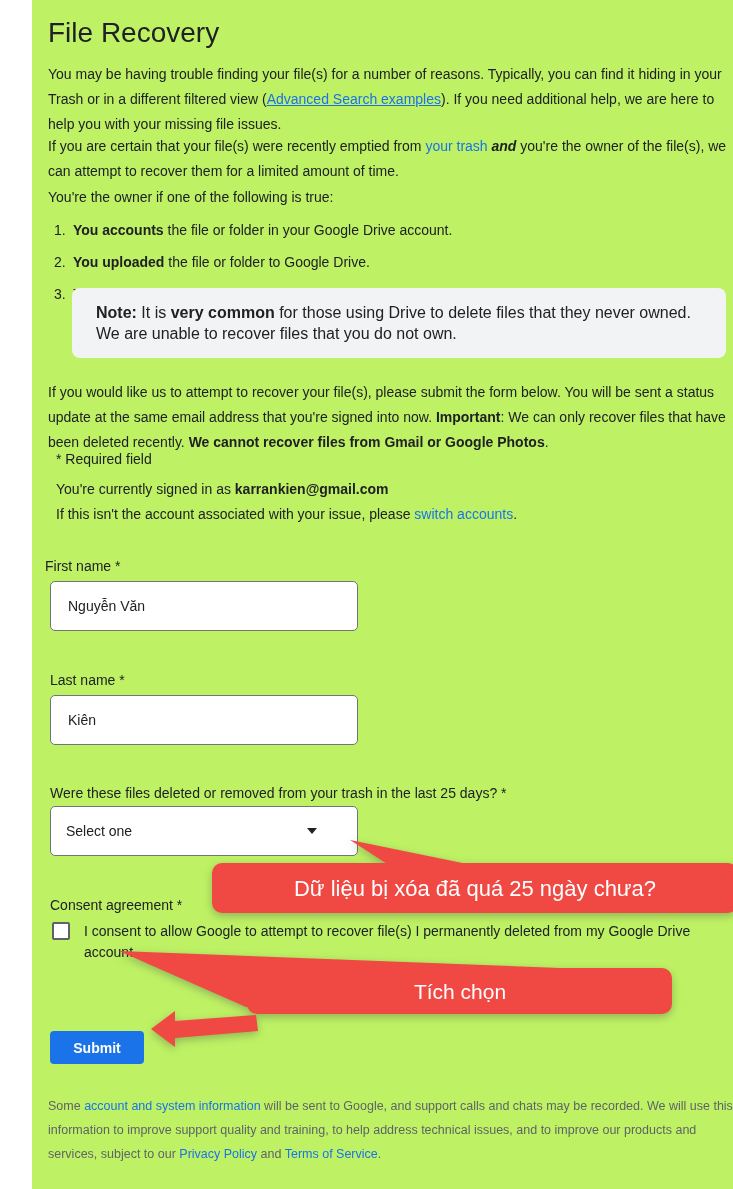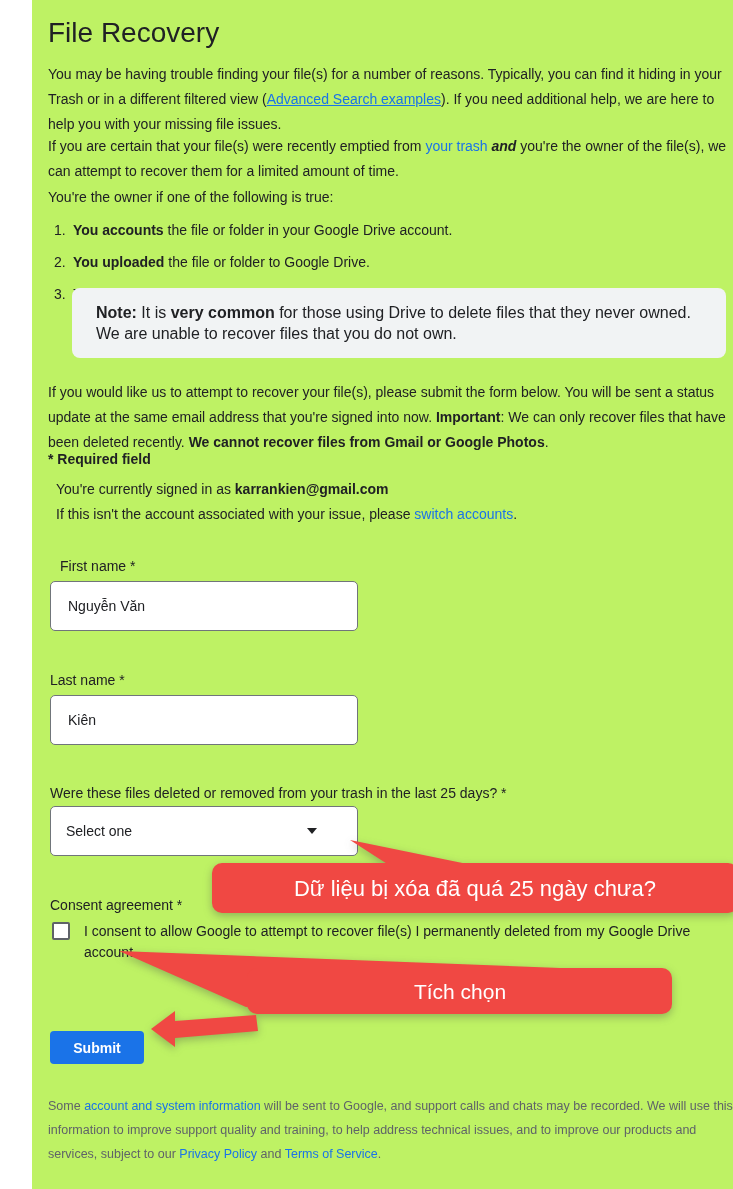--- a/index.html
+++ b/index.html
@@ -31,25 +31,25 @@
   #ownership-list li { margin-bottom: 7px; }
   #ownership-list .num { display: inline-block; min-width: 15px; }
 
   #note-box {
     top: 288px; left: 40px; width: 654px;
     background: #f1f3f4; border-radius: 8px;
     padding: 14px 24px; font-size: 16px; line-height: 21px;
   }
 
   #form-intro { top: 380px; left: 16px; width: 696px; }
-  #required-note { top: 447px; left: 16px; width: 400px; font-weight: bold; }
+  #required-note { top: 447px; left: 24px; width: 400px; }
   #signed-block { top: 477px; left: 24px; width: 680px; }
 
   .field-label { font-size: 14px; line-height: 18px; color: #202124; }
-  #first-name-label { top: 557px; left: 28px; }
+  #first-name-label { top: 557px; left: 13px; }
   #last-name-label  { top: 671px; left: 18px; }
   #deleted-question-label { top: 784px; left: 18px; width: 680px; }
   #consent-label    { top: 896px; left: 18px; }
 
   .text-input {
     position: absolute;
     width: 308px; height: 50px;
     border: 1px solid #70757a; border-radius: 5px;
     padding: 0 17px;
     font-family: "Liberation Sans", sans-serif;

